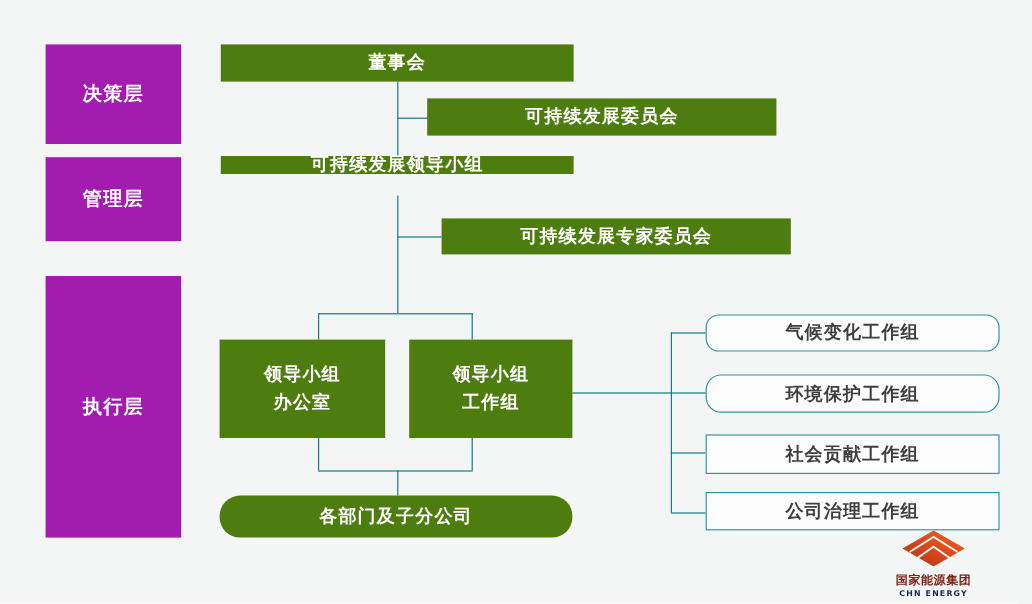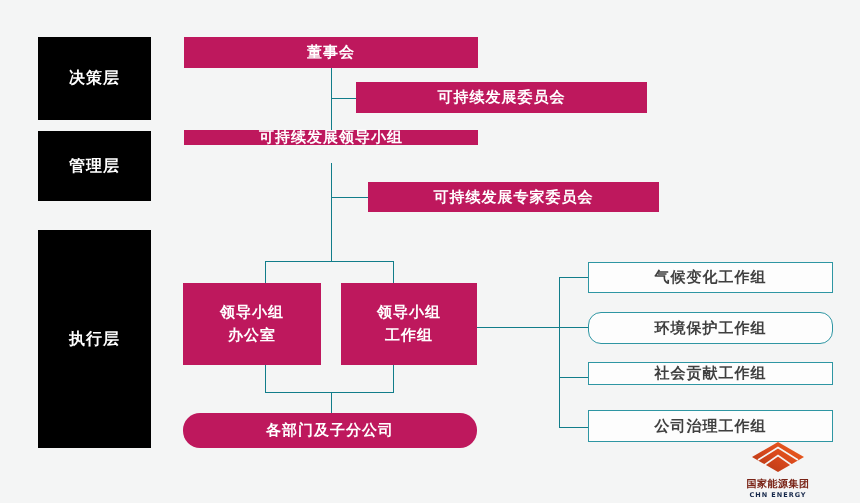--- a/index.html
+++ b/index.html
@@ -9,33 +9,33 @@
   }
   .stage {
     position: relative;
     width: 860px;
     height: 503px;
     background: #f4f5f5;
     overflow: hidden;
   }
   .layer-box {
     position: absolute;
-    background: #000000;
+    background: #a21caf;
     color: #ffffff;
     font-size: 16px;
     font-weight: bold;
     display: flex;
     align-items: center;
     justify-content: center;
     text-align: right;
     letter-spacing: 1px;
   }
   .teal-box {
     position: absolute;
-    background: #be185d;
+    background: #4d7c0f;
     color: #ffffff;
     font-size: 15px;
     font-weight: bold;
     display: flex;
     flex-direction: column;
     align-items: center;
     justify-content: center;
     text-align: center;
     line-height: 23px;
     letter-spacing: 1px;
@@ -136,27 +136,27 @@
 
   <div class="teal-box" style="left:341px; top:283px; width:136px; height:82px;">
     <span>领导小组</span>
     <span>工作组</span>
   </div>
 
   <div class="teal-box" style="left:183px; top:413px; width:294px; height:35px;border-radius:17px;">
     <span>各部门及子分公司</span>
   </div>
 
-  <div class="outline-box" style="left:588px; top:262px; width:245px; height:31px;">
+  <div class="outline-box" style="left:588px; top:262px; width:245px; height:31px;border-radius:11px;">
     <span>气候变化工作组</span>
   </div>
   <div class="outline-box" style="left:588px; top:312px; width:245px; height:32px;border-radius:13px;">
     <span>环境保护工作组</span>
   </div>
-  <div class="outline-box" style="left:588px; top:362px; width:245px; height:23px;">
+  <div class="outline-box" style="left:588px; top:362px; width:245px; height:33px;">
     <span>社会贡献工作组</span>
   </div>
   <div class="outline-box" style="left:588px; top:410px; width:245px; height:32px;">
     <span>公司治理工作组</span>
   </div>
 
   <div class="logo">
     <span>
       <svg width="52" height="30" viewBox="0 0 52 30">
         <defs>

